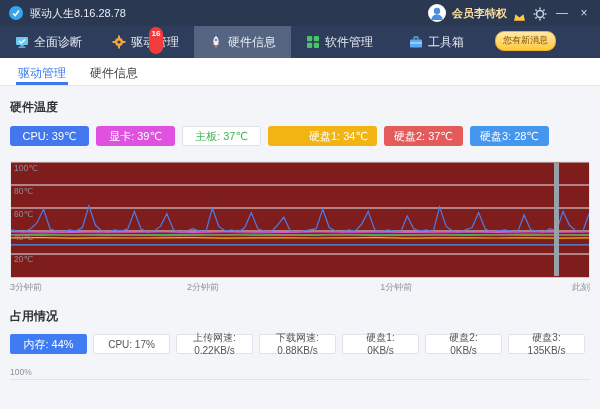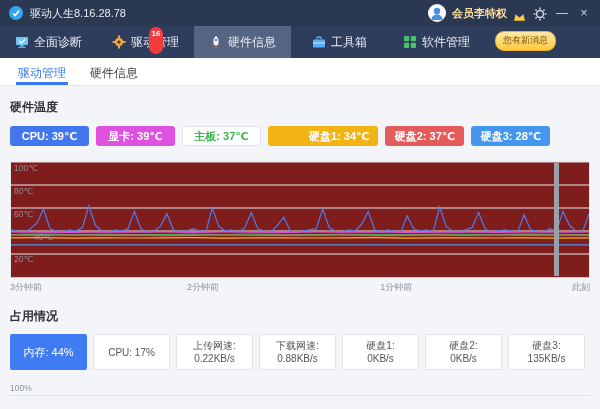--- a/index.html
+++ b/index.html
@@ -29,35 +29,35 @@
   .subtabs { height:28px; background:#fff; border-bottom:1px solid #e4e6ea; display:flex; align-items:stretch; padding-left:6px; }
   .subtab { font-size:12px; color:#444; padding:7px 12px 0; position:relative; cursor:pointer; }
   .subtab.active { color:#3a7af0; }
   .subtab.active::after { content:""; position:absolute; left:10px; right:10px; bottom:0; height:3px; background:#3a7af0; }
 
   
   .content { padding:0 10px; }
   .sec-title { font-size:12px; font-weight:bold; color:#333; margin-top:13px; }
 
   .badges { display:flex; gap:7px; margin-top:10px; }
-  .chip { height:20px; min-width:79px; padding:0 8px; border-radius:3px; display:flex; align-items:center; justify-content:center; font-size:11px; border:1px solid transparent; cursor:pointer; white-space:nowrap;font-weight:bold; }
+  .chip { height:20px; min-width:79px; padding:0 8px; border-radius:3px; display:flex; align-items:center; justify-content:center; font-size:11px; border:1px solid transparent; cursor:pointer; white-space:nowrap; }
   .chip.light { border-color:#dfe3e8; }
 
   .chart-panel { margin-top:15px; height:117px; background:#7f1d1d; border:1px solid #e7eaef; border-bottom:1px solid #c8ccd4; position:relative; }
   .chart-panel svg { position:absolute; left:0; top:0; width:100%; height:100%; }
   .ylabel { position:absolute; left:3px; font-size:8.5px; color:#8b919c; z-index:2; }
-  .yl0{top:1px;} .yl1{top:24px;} .yl2{top:47px;} .yl3{top:70px;margin-left:20px;} .yl4{top:92px;}
+  .yl0{top:1px;} .yl1{top:24px;} .yl2{top:47px;} .yl3{top:70px;} .yl4{top:92px;}
   .marker { position:absolute; top:1px; bottom:1px; width:5px; background:#9aa0aa; left:94%; z-index:1; cursor:pointer; }
 
   .xlabels { position:relative; height:14px; margin-top:3px; font-size:9px; color:#8b919c; }
   .xl0{position:absolute;left:0;} .xl1{position:absolute;left:33.3%;transform:translateX(-50%);} 
   .xl2{position:absolute;left:66.6%;transform:translateX(-50%);} .xl3{position:absolute;right:0;}
 
   .usage-row { display:flex; gap:6px; margin-top:9px; }
-  .ubox { width:77px; height:36px; background:#fff; border:1px solid #e0e3e9; border-radius:2px; display:flex; flex-direction:column; align-items:center; justify-content:center; font-size:10px; color:#555; line-height:13px; cursor:pointer; }
+  .ubox { width:77px; height:20px; background:#fff; border:1px solid #e0e3e9; border-radius:2px; display:flex; flex-direction:column; align-items:center; justify-content:center; font-size:10px; color:#555; line-height:13px; cursor:pointer; }
   .ubox.active { color:#fff; border-color:transparent; font-size:11px; }
 
   .bottom-chart { margin-top:13px; }
   .bottom-chart .pct { font-size:8.5px; color:#8b919c; }
   .bottom-chart .line { height:1px; background:#dfe2e8; margin-top:2px; }
 </style>
 </head>
 <body>
 
 <div class="window">
@@ -131,37 +131,37 @@
             <path d="M4.8 6.5 L3 9.8 L4.9 9 Z" fill="#e8574f"></path>
             <path d="M9.2 6.5 L11 9.8 L9.1 9 Z" fill="#e8574f"></path>
             <path d="M6.1 10.3 L7 13.2 L7.9 10.3 Z" fill="#ffb03a"></path>
           </svg>
       </span>
       <span>硬件信息</span>
     </div>
     <div class="nav-tab">
       <span class="nav-icon">
         <svg viewBox="0 0 14 14">
-            <path d="M5 4.5 V3 a1 1 0 0 1 1-1 h2 a1 1 0 0 1 1 1 V4.5" stroke="#58aef5" fill="none" stroke-width="1.3"></path>
-            <rect x="1" y="4.5" width="12" height="8" rx="1" fill="#58aef5"></rect>
-            <rect x="1" y="7.4" width="12" height="1.1" fill="#fff" opacity="0.65"></rect>
-          </svg>
-      </span>
-      <span>工具箱</span>
-    </div>
-    <div class="nav-tab">
-      <span class="nav-icon">
-        <svg viewBox="0 0 14 14">
             <rect x="1" y="1" width="5.2" height="5.2" rx="1" fill="#49c46a"></rect>
             <rect x="7.8" y="1" width="5.2" height="5.2" rx="1" fill="#49c46a"></rect>
             <rect x="1" y="7.8" width="5.2" height="5.2" rx="1" fill="#49c46a"></rect>
             <rect x="7.8" y="7.8" width="5.2" height="5.2" rx="1" fill="#49c46a"></rect>
           </svg>
       </span>
       <span>软件管理</span>
+    </div>
+    <div class="nav-tab">
+      <span class="nav-icon">
+        <svg viewBox="0 0 14 14">
+            <path d="M5 4.5 V3 a1 1 0 0 1 1-1 h2 a1 1 0 0 1 1 1 V4.5" stroke="#58aef5" fill="none" stroke-width="1.3"></path>
+            <rect x="1" y="4.5" width="12" height="8" rx="1" fill="#58aef5"></rect>
+            <rect x="1" y="7.4" width="12" height="1.1" fill="#fff" opacity="0.65"></rect>
+          </svg>
+      </span>
+      <span>工具箱</span>
     </div>
   </div>
 
   <div class="subtabs">
     <div class="subtab active">驱动管理</div>
     <div class="subtab">硬件信息</div>
   </div>
 
   <div class="content">
 

